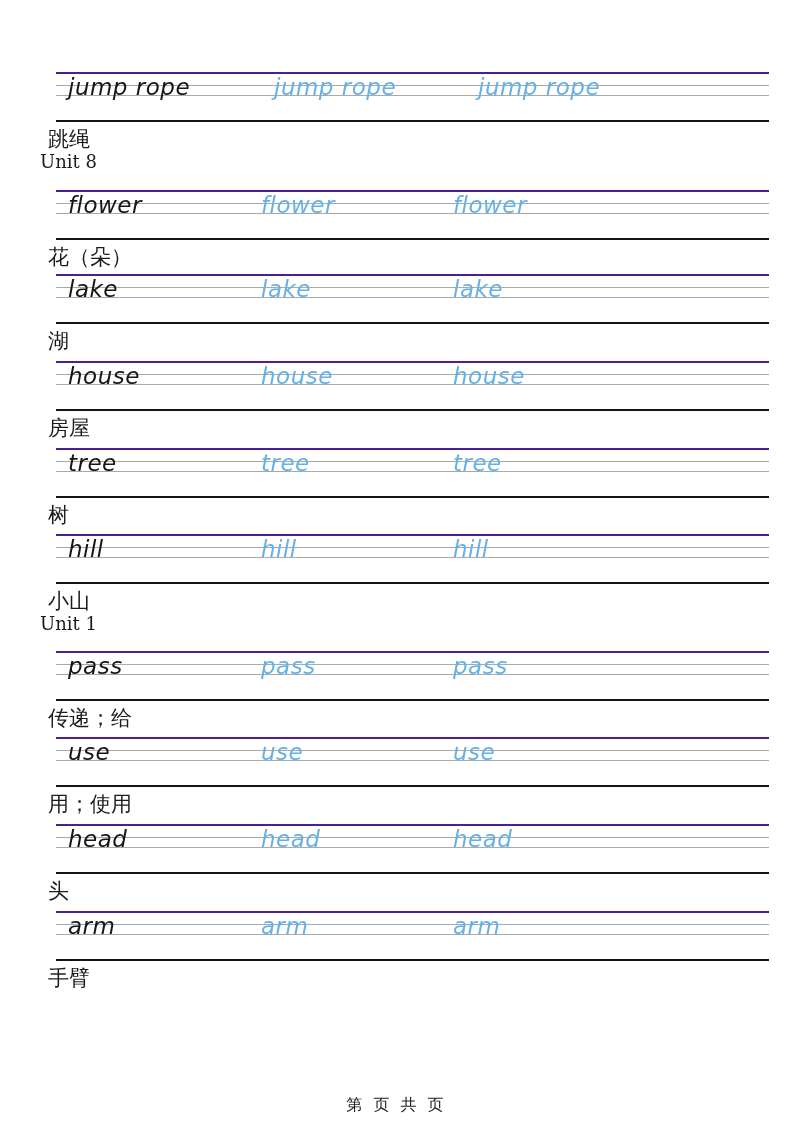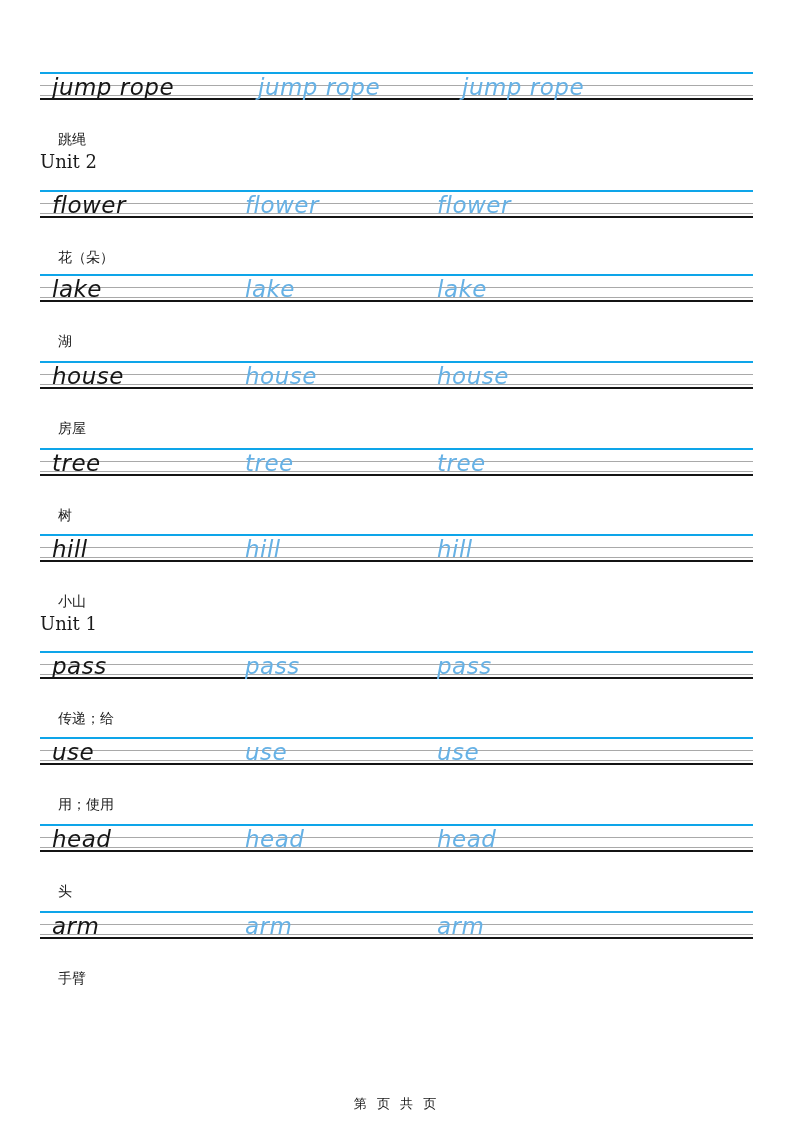--- a/index.html
+++ b/index.html
@@ -5,74 +5,74 @@
   html,body{margin:0;padding:0;}
   body{
     width:793px;height:1122px;
     background:#ffffff;
     position:relative;
     font-family:"DejaVu Sans", sans-serif;
     overflow:hidden;
   }
   .row{position:absolute;left:0;width:793px;height:0;}
   .stave{
-    position:absolute;left:40px;top:0;width:713px;height:28px;
-    border-top:2px solid #0ea5e9;border-bottom:2px solid #141414;
+    position:absolute;left:56px;top:0;width:713px;height:50px;
+    border-top:2px solid #4c1d95;border-bottom:2px solid #141414;
     box-sizing:border-box;
   }
   .mid{position:absolute;left:0;right:0;height:1px;background:#a9a9a9;}
   .m1{top:11px;}
   .m2{top:21px;}
   .w{
     position:absolute;top:-3px;
     font-style:italic;
     font-size:23px;line-height:33px;
     white-space:pre;
     letter-spacing:0.5px;
     z-index:2;
   }
   .wb{color:#161616;left:12px;}
   .wt{color:#66b1e5;}
   .c2{left:205px;}
   .c3{left:397px;}
   .c2j{left:218px;}
   .c3j{left:422px;}
   .gloss{
-    position:absolute;left:58px;top:56px;
+    position:absolute;left:48px;top:56px;
     font-family:"DejaVu Serif", serif;
-    font-size:14px;line-height:22px;color:#1b1b1b;
+    font-size:21px;line-height:22px;color:#1b1b1b;
     white-space:pre;
   }
   .unit{
     position:absolute;left:40px;width:400px;
     font-family:"DejaVu Serif", serif;
     font-size:18px;line-height:22px;color:#1b1b1b;
   }
   .footer{
     position:absolute;left:0;top:1095px;width:793px;
     text-align:center;
     font-family:"DejaVu Sans", sans-serif;
-    font-size:13px;letter-spacing:3px;color:#1b1b1b;
+    font-size:16px;letter-spacing:3px;color:#1b1b1b;
   }
 </style>
 </head>
 <body>
 
 <div class="row" style="top:72px">
   <div class="stave">
     <i class="mid m1"></i>
     <i class="mid m2"></i>
     <span class="w wb">jump rope</span>
     <span class="w wt c2j">jump rope</span>
     <span class="w wt c3j">jump rope</span>
   </div>
   <div class="gloss">跳绳</div>
 </div>
 
-<div class="unit" style="top:151px">Unit 2</div>
+<div class="unit" style="top:151px">Unit 8</div>
 
 <div class="row" style="top:190px">
   <div class="stave">
     <i class="mid m1"></i>
     <i class="mid m2"></i>
     <span class="w wb">flower</span>
     <span class="w wt c2">flower</span>
     <span class="w wt c3">flower</span>
   </div>
   <div class="gloss">花（朵）</div>

